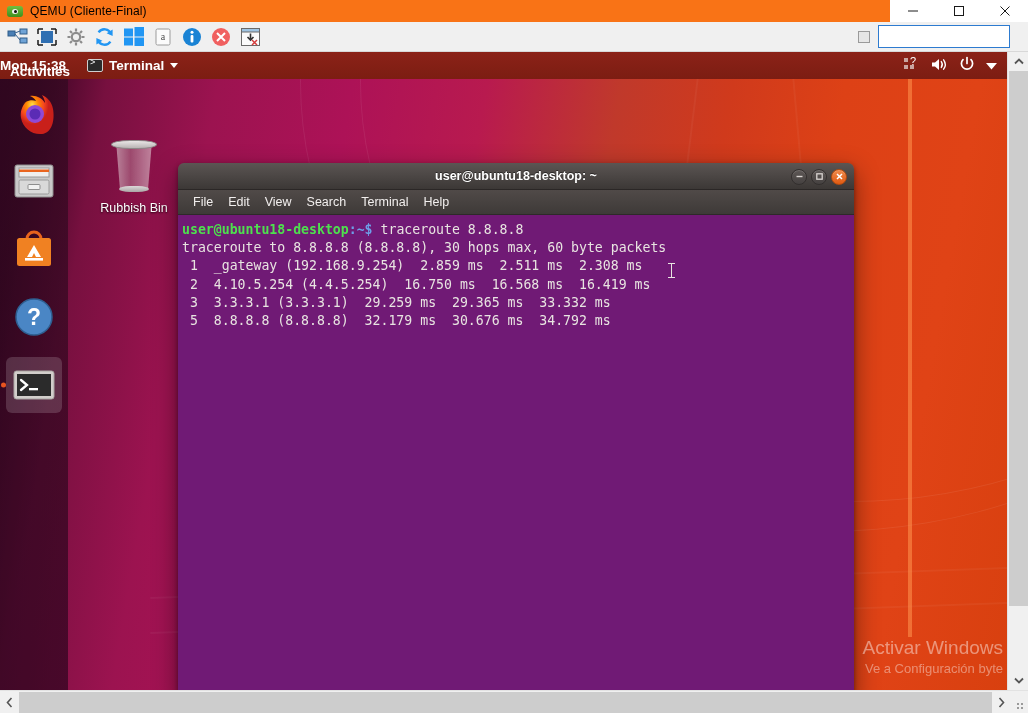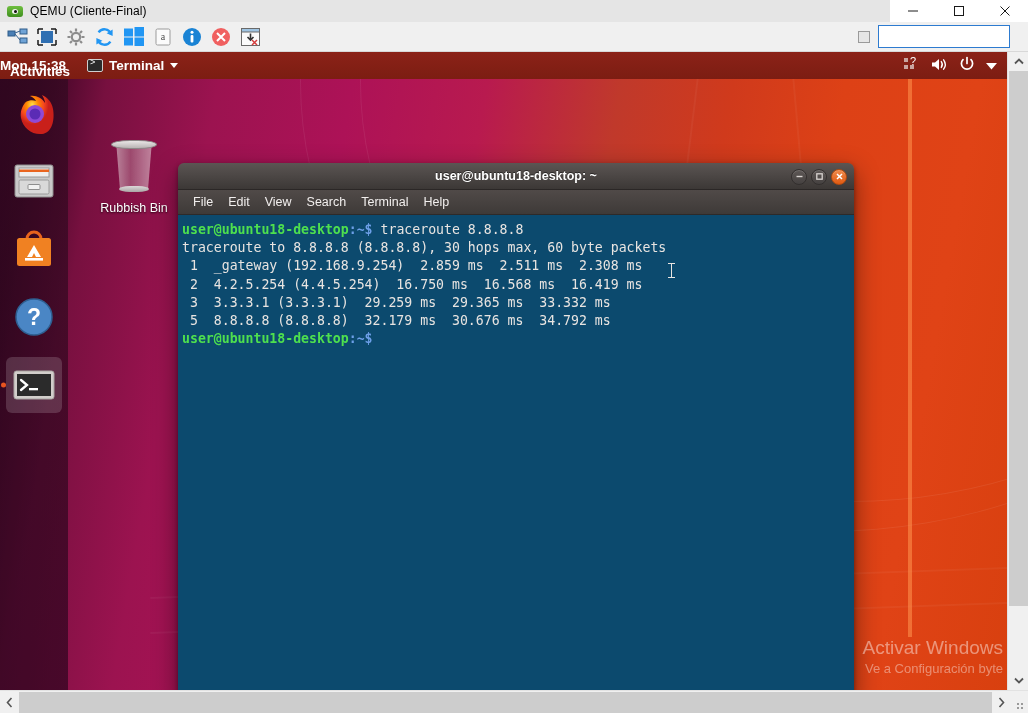--- a/index.html
+++ b/index.html
@@ -9,21 +9,21 @@
     overflow: hidden;
     background: #ffffff;
     font-family: "Liberation Sans", sans-serif;
   }
 
   #root { position: relative; width: 1028px; height: 713px; }
 
   
   .win-titlebar {
     position: absolute; left: 0; top: 0; width: 1028px; height: 22px;
-    background: #e5e5e5;
+    background: #f97316;
     display: flex; align-items: center;
   }
   .win-title-icon {
     width: 16px; height: 16px; margin-left: 7px; margin-right: 7px;
     position: relative; flex: none;
   }
   .win-title-icon .qi-body {
     position: absolute; left: 0; top: 3px; width: 16px; height: 11px;
     background: linear-gradient(#6fbf3f, #3f8f1f);
     border-radius: 3px;
@@ -256,21 +256,21 @@
     border-bottom: 1px solid #2d2a29;
     display: flex; align-items: center; padding-left: 9px;
     gap: 3px;
   }
   .menu-item {
     font-size: 12.5px; color: #f2efee; padding: 2px 6px; border-radius: 2px;
   }
   .term-body {
     position: relative;
     height: 485px;
-    background: #0c4a6e;
+    background: #701a75;
     padding: 6px 0 0 2px;
     overflow: hidden;
   }
   .term-text {
     font-family: "DejaVu Sans Mono", "Liberation Mono", monospace;
     font-size: 13.2px; line-height: 18.2px;
     color: #e8e4e1;
     white-space: pre;
     padding-left: 2px;
   }
@@ -609,24 +609,23 @@
         <div class="menu-item">View</div>
         <div class="menu-item">Search</div>
         <div class="menu-item">Terminal</div>
         <div class="menu-item">Help</div>
       </div>
 
       <div class="term-body">
         <div class="term-text"><span class="t-prompt-user">user@ubuntu18-desktop</span><span class="t-prompt-path">:~$</span><span class="t-plain"> traceroute 8.8.8.8</span></div>
         <div class="term-text">traceroute to 8.8.8.8 (8.8.8.8), 30 hops max, 60 byte packets</div>
         <div class="term-text"> 1  _gateway (192.168.9.254)  2.859 ms  2.511 ms  2.308 ms</div>
-        <div class="term-text"> 2  4.2.5.254 (4.4.5.254)  16.750 ms  16.568 ms  16.419 ms</div>
+        <div class="term-text"> 2  4.10.5.254 (4.4.5.254)  16.750 ms  16.568 ms  16.419 ms</div>
         <div class="term-text"> 3  3.3.3.1 (3.3.3.1)  29.259 ms  29.365 ms  33.332 ms</div>
         <div class="term-text"> 5  8.8.8.8 (8.8.8.8)  32.179 ms  30.676 ms  34.792 ms</div>
-        <div class="term-text"><span class="t-prompt-user">user@ubuntu18-desktop</span><span class="t-prompt-path">:~$</span></div>
         <div class="term-cursor-caret"></div>
       </div>
     </div>
 
     <div class="watermark">
       <div class="wm-title">Activar Windows</div>
       <div class="wm-sub">Ve a Configuración byte</div>
     </div>
   </div>
 

